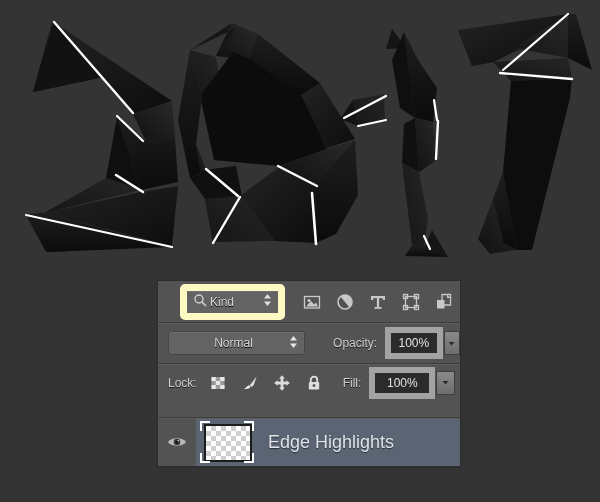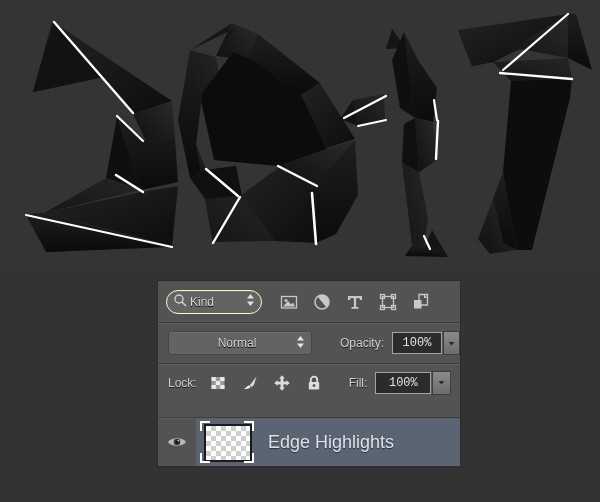--- a/index.html
+++ b/index.html
@@ -31,25 +31,25 @@
     position:relative;
     border-bottom:1px solid #3d3d3d;
     box-shadow:0 1px 0 #5e5e5e;
   }
 
   
   .filter-row{height:41px;display:flex;align-items:center;padding:0 6px;}
   .kind-select{
     width:94px;height:22px;
     background:#636363;
-    border:1px solid #fef9c3;
-    border-radius:12px;
+    border:7px solid #fef9c3;
+    border-radius:5px;
     display:flex;align-items:center;
     box-shadow:inset 0 1px 0 #707070;
-    margin-left:2px;
+    margin-left:16px;
   }
   .kind-select .mag{margin:0 3px 0 6px;flex:0 0 auto;}
   .kind-label{
     color:#d6d6d6;font-size:12px;flex:1;
     text-shadow:0 1px 0 #000;
   }
   .stepper{margin-right:6px;flex:0 0 auto;}
   .filter-icons{display:flex;align-items:center;gap:13px;margin-left:17px;}
   .ficon{width:20px;height:20px;display:block;}
 
@@ -66,41 +66,40 @@
   }
   .blend-label{color:#d6d6d6;flex:1;padding-left:9px;text-shadow:0 1px 0 #000;text-align:center;}
   .opacity-label{
     color:#cfcfcf;margin-left:28px;font-size:12px;
     text-shadow:0 1px 0 #1c1c1c;
   }
   .numfield{
     margin-left:8px;
     height:20px;width:54px;
     background:#2b2b2b;
-    border:1px solid #a3a3a3;
+    border:6px solid #a3a3a3;
     color:#e3e3e3;
     display:flex;align-items:center;justify-content:center;
     font-size:12px;
-    font-family:Liberation Mono, monospace;
   }
   .numfield-btn{
     height:22px;width:17px;
     background:linear-gradient(#8a8a8a,#6d6d6d);
     border:1px solid #3d3d3d;
     display:flex;align-items:center;justify-content:center;
     margin-left:1px;
   }
 
   
   .lock-row{height:37px;display:flex;align-items:center;padding:0 0 16px 10px;}
   .lock-text{color:#cfcfcf;font-size:12px;text-shadow:0 1px 0 #1c1c1c;}
   .lock-icons{display:flex;align-items:center;gap:14px;margin-left:12px;}
   .lkicon{width:18px;height:18px;display:block;}
   .fill-label{
-    color:#cfcfcf;font-size:12px;margin-left:26px;
+    color:#cfcfcf;font-size:12px;margin-left:20px;
     text-shadow:0 1px 0 #1c1c1c;
   }
 
   
   .layer-row{
     height:48px;
     background:#5a6473;
     display:flex;align-items:center;
     border-bottom:1px solid #2f2f2f;
   }

